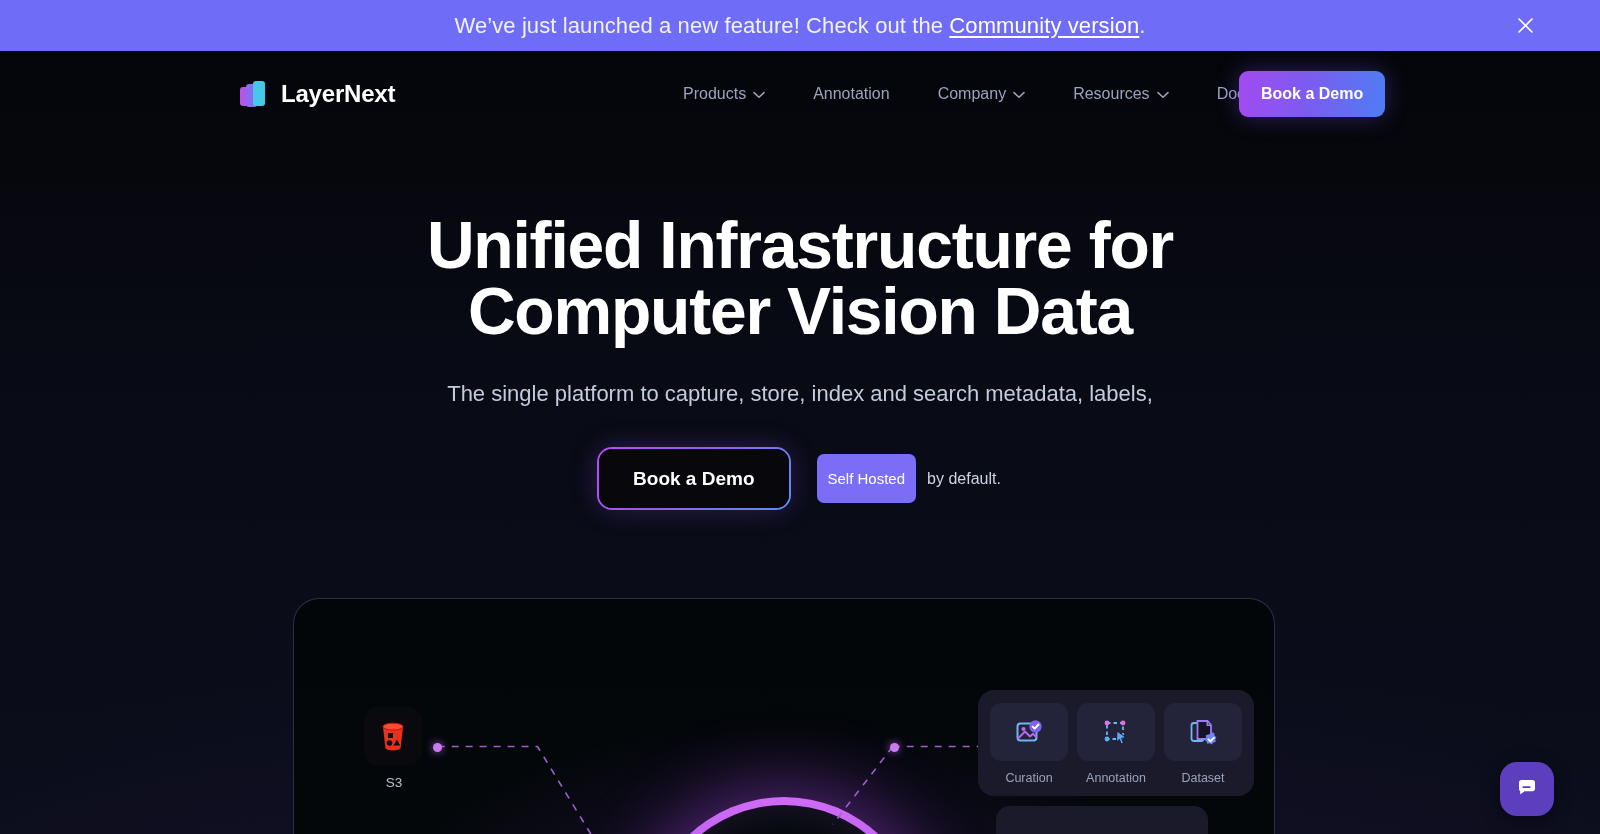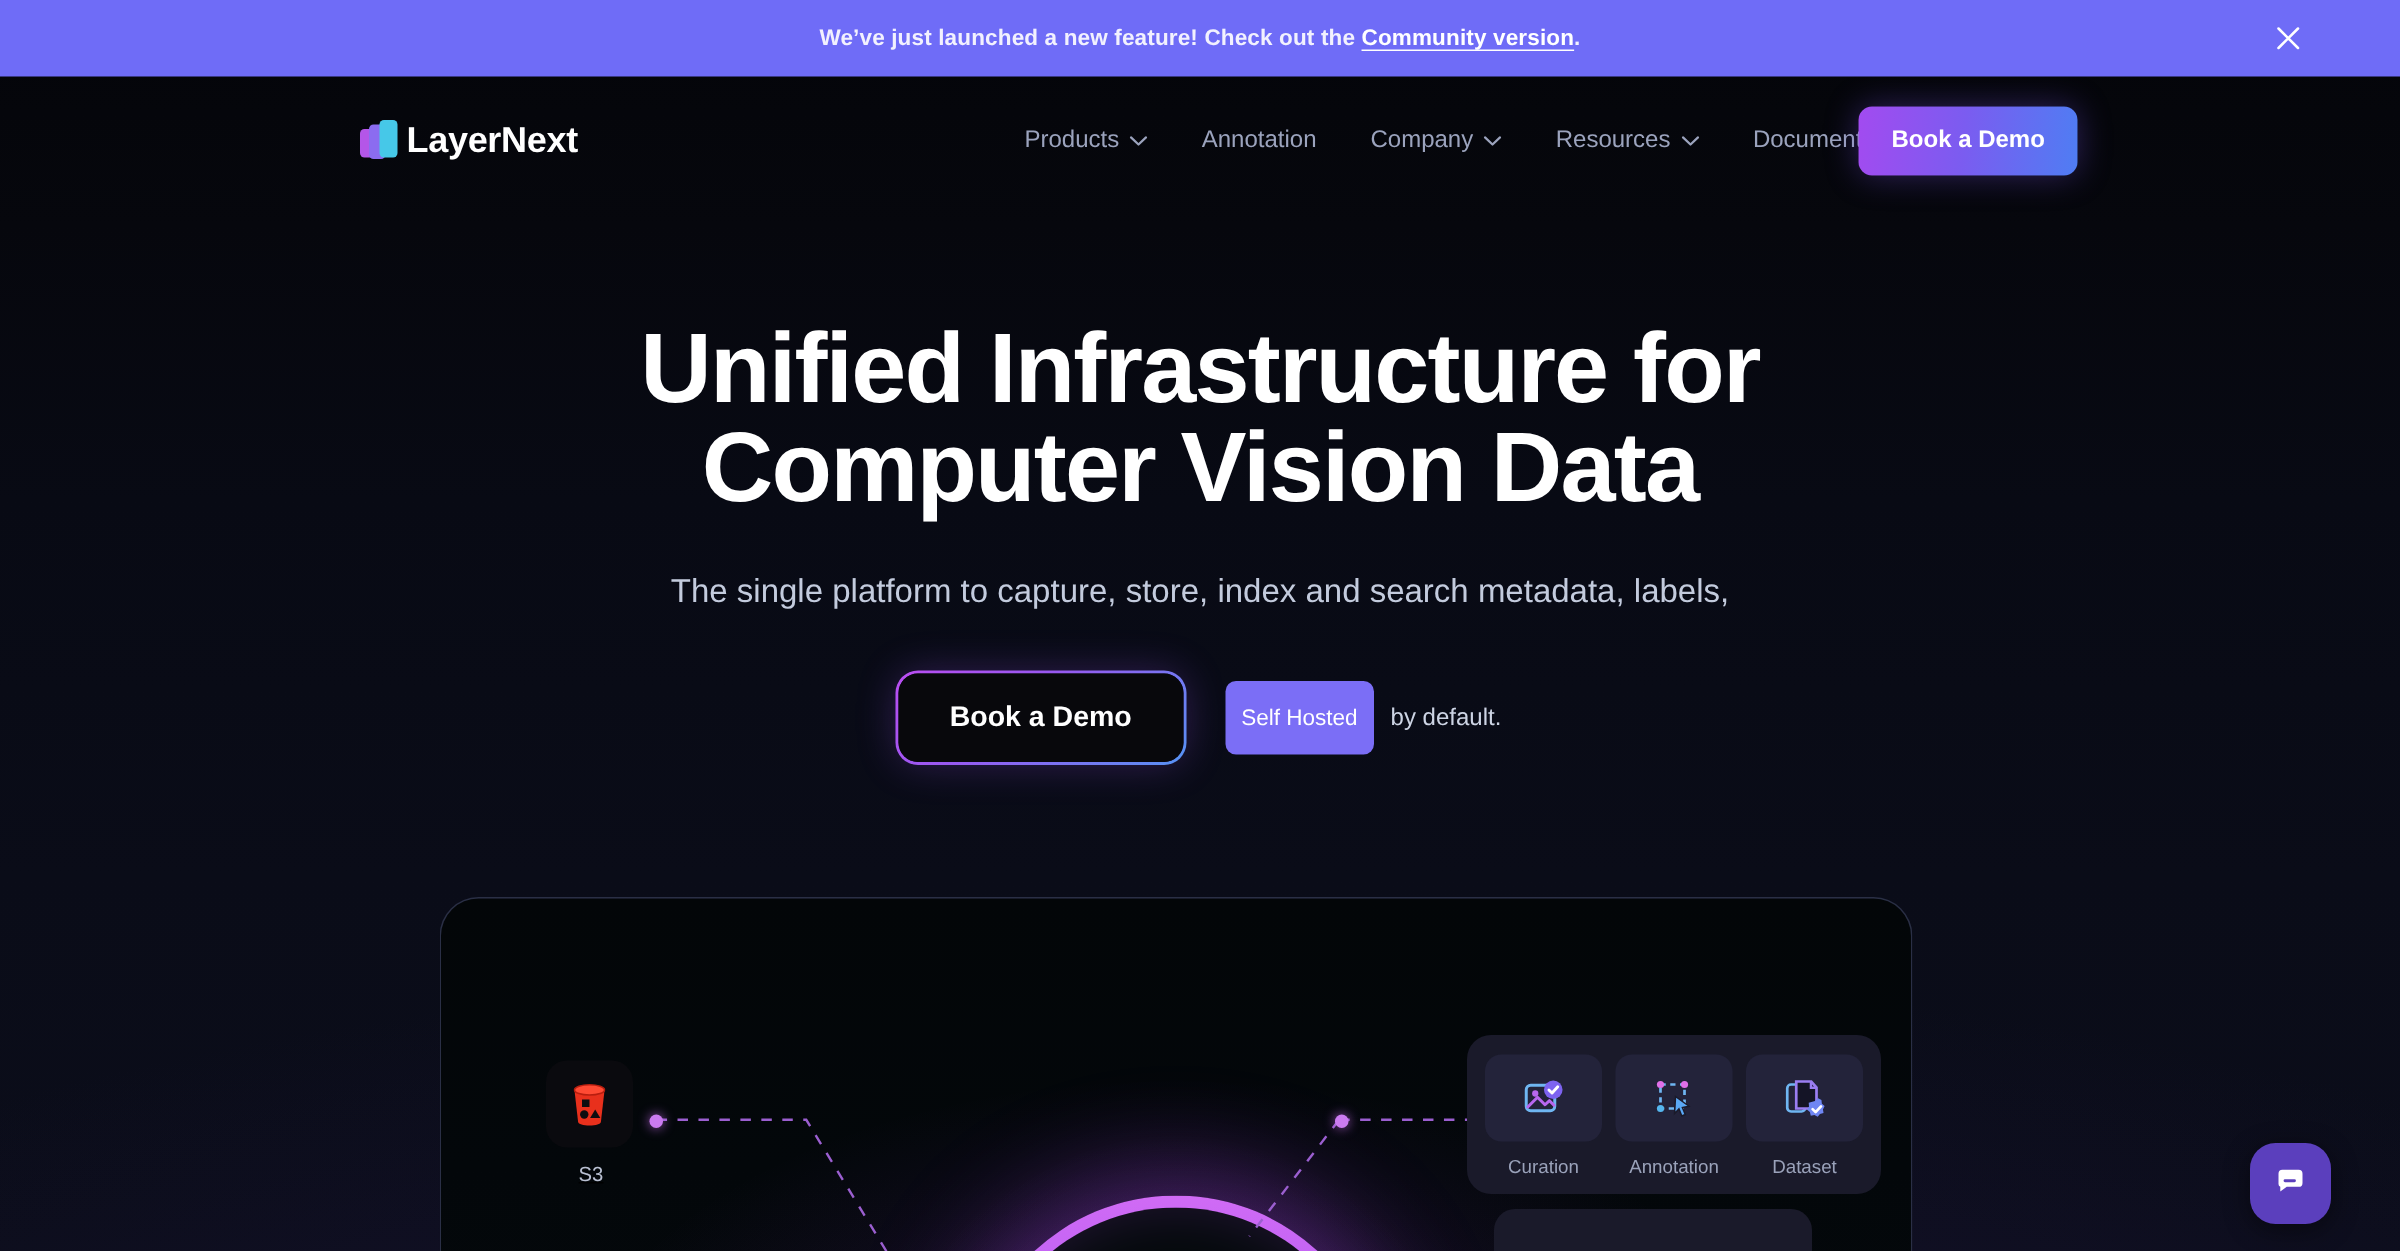--- a/index.html
+++ b/index.html
@@ -19,54 +19,54 @@
   }
 
   
   .banner {
     position:relative; height:51px; width:100%;
     background:#6f6cf7;
     display:flex; align-items:center; justify-content:center;
     z-index:30;
   }
   .banner-text {
-    color:#f2f1fe; font-size:15px; letter-spacing:.1px;font-weight:bold;
+    color:#f2f1fe; font-size:22px; letter-spacing:.1px;
   }
   .banner-link {
     color:#ffffff; text-decoration:underline; text-underline-offset:3px;
     cursor:pointer;
   }
   .banner-close {
     position:absolute; right:63px; top:50%; transform:translateY(-50%);
     width:24px; height:24px; cursor:pointer;
     display:flex; align-items:center; justify-content:center;
   }
   .banner-close svg { display:block; }
 
   
   .nav {
     position:relative; height:86px; width:100%;
     display:flex; align-items:center; z-index:20;
   }
   .logo {
     position:absolute; left:216px; top:50%; transform:translateY(-50%);
-    display:flex; align-items:flex-start; gap:5px; cursor:pointer;padding-left:24px;
+    display:flex; align-items:flex-end; gap:15px; cursor:pointer;padding-left:24px;
   }
   .logo-mark { position:relative; width:26px; height:27px; }
   .logo-mark i {
     position:absolute; display:block; border-radius:3px;
   }
   .lm1 { left:0; top:6px; width:10px; height:19px; background:#b456e8; }
   .lm2 { left:6px; top:3px; width:11px; height:23px; background:#8b6cf0; }
   .lm3 { left:13px; top:0px; width:12px; height:25px; background:#46c8e8; }
   .logo-word { color:#ffffff; font-size:24px; font-weight:700; letter-spacing:-0.2px; }
 
   .nav-menu {
     position:absolute; left:683px; top:50%; transform:translateY(-50%);
-    display:flex; align-items:center; gap:0px;
+    display:flex; align-items:center; gap:12px;
   }
   .nav-item {
     display:flex; align-items:center; gap:7px;
     color:#9ba3bd; font-size:16px; cursor:pointer;
     padding:6px 0; margin-right:36px; white-space:nowrap;
   }
   .nav-item:last-child { margin-right:0; }
   .chev { display:block; }
 
   .nav-cta {

